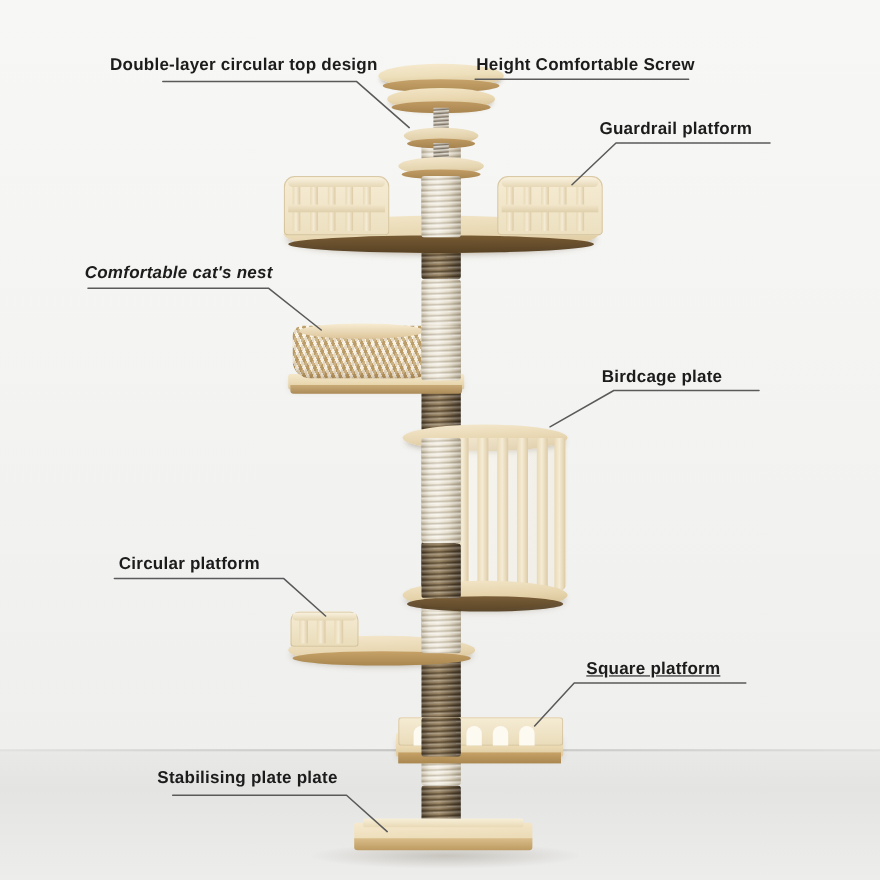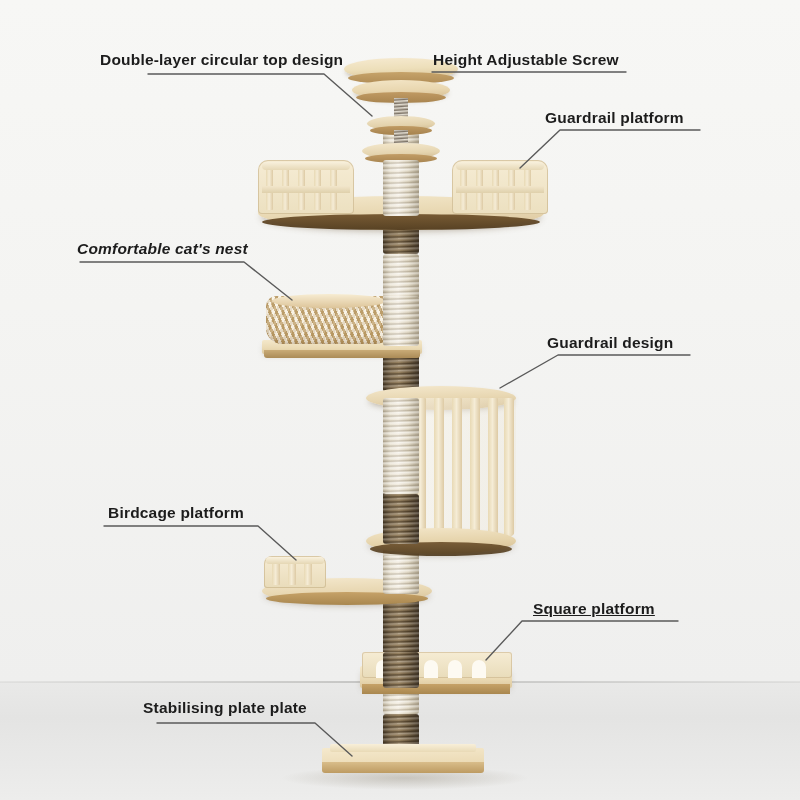--- a/index.html
+++ b/index.html
@@ -249,22 +249,22 @@
         <path d="M 80,262 L 244,262 L 292,300"></path>
         <path d="M 690,355 L 558,355 L 500,388"></path>
         <path d="M 104,526 L 258,526 L 296,560"></path>
         <path d="M 678,621 L 522,621 L 486,660"></path>
         <path d="M 157,723 L 315,723 L 352,756"></path>
       </g>
   </svg>
 
   <div id="label-layer">
       <div class="label" style="left: 100px; top: 52px;">Double-layer circular top design</div>
-      <div class="label" style="left: 433px; top: 52px;">Height Adjustable Screw</div>
+      <div class="label" style="left: 433px; top: 52px;">Height Comfortable Screw</div>
       <div class="label" style="left: 545px; top: 110px;">Guardrail platform</div>
       <div class="label" style="left: 77px; top: 241px; font-style: italic;">Comfortable cat's nest</div>
-      <div class="label" style="left: 547px; top: 335px;">Guardrail design</div>
-      <div class="label" style="left: 108px; top: 505px;">Birdcage platform</div>
+      <div class="label" style="left: 547px; top: 335px;">Birdcage plate</div>
+      <div class="label" style="left: 108px; top: 505px;">Circular platform</div>
       <div class="label" style="left: 533px; top: 601px; text-decoration: underline;">Square platform</div>
       <div class="label" style="left: 143px; top: 700px;">Stabilising plate plate</div>
     </div>
 
 </div>
 
 </body></html>

